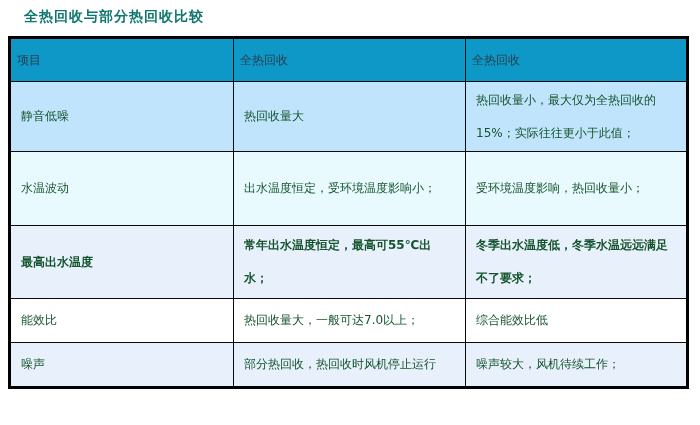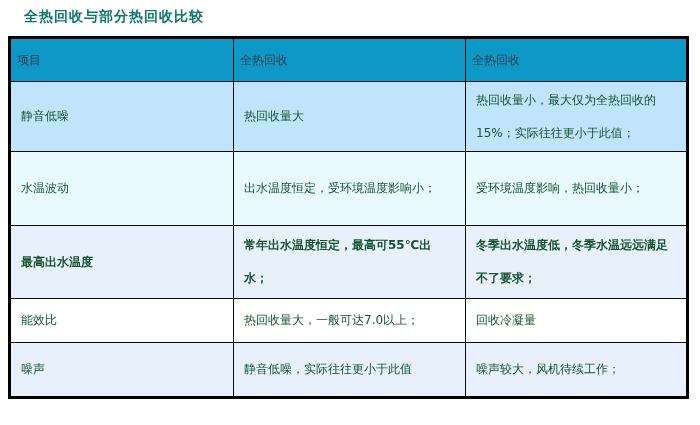--- a/index.html
+++ b/index.html
@@ -44,21 +44,21 @@
     padding: 0 10px;
     color: #14532d;
     line-height: 33px;
     vertical-align: middle;
     text-align: left;
   }
   tr.r0 td { height: 70px; background: #c0e4fb; }
   tr.r1 td { height: 74px; background: #e8fafd; }
   tr.r2 td { height: 73px; background: #e8f1fb; font-weight: bold; }
   tr.r3 td { height: 44px; background: #ffffff; }
-  tr.r4 td { height: 55px; background: #e8f1fb; }
+  tr.r4 td { height: 45px; background: #e8f1fb; }
 </style>
 </head>
 <body>
 
 <div class="page-title">全热回收与部分热回收比较</div>
 
 <table class="compare">
   <colgroup>
     <col style="width:224px">
     <col style="width:232px">
@@ -83,21 +83,21 @@
       <td>受环境温度影响，热回收量小；</td>
     </tr>
     <tr class="r2">
       <td>最高出水温度</td>
       <td>常年出水温度恒定，最高可55℃出水；</td>
       <td>冬季出水温度低，冬季水温远远满足不了要求；</td>
     </tr>
     <tr class="r3">
       <td>能效比</td>
       <td>热回收量大，一般可达7.0以上；</td>
-      <td>回收冷凝量</td>
+      <td>综合能效比低</td>
     </tr>
     <tr class="r4">
       <td>噪声</td>
-      <td>静音低噪，实际往往更小于此值</td>
+      <td>部分热回收，热回收时风机停止运行</td>
       <td>噪声较大，风机待续工作；</td>
     </tr>
   </tbody>
 </table>
 
 </body></html>

